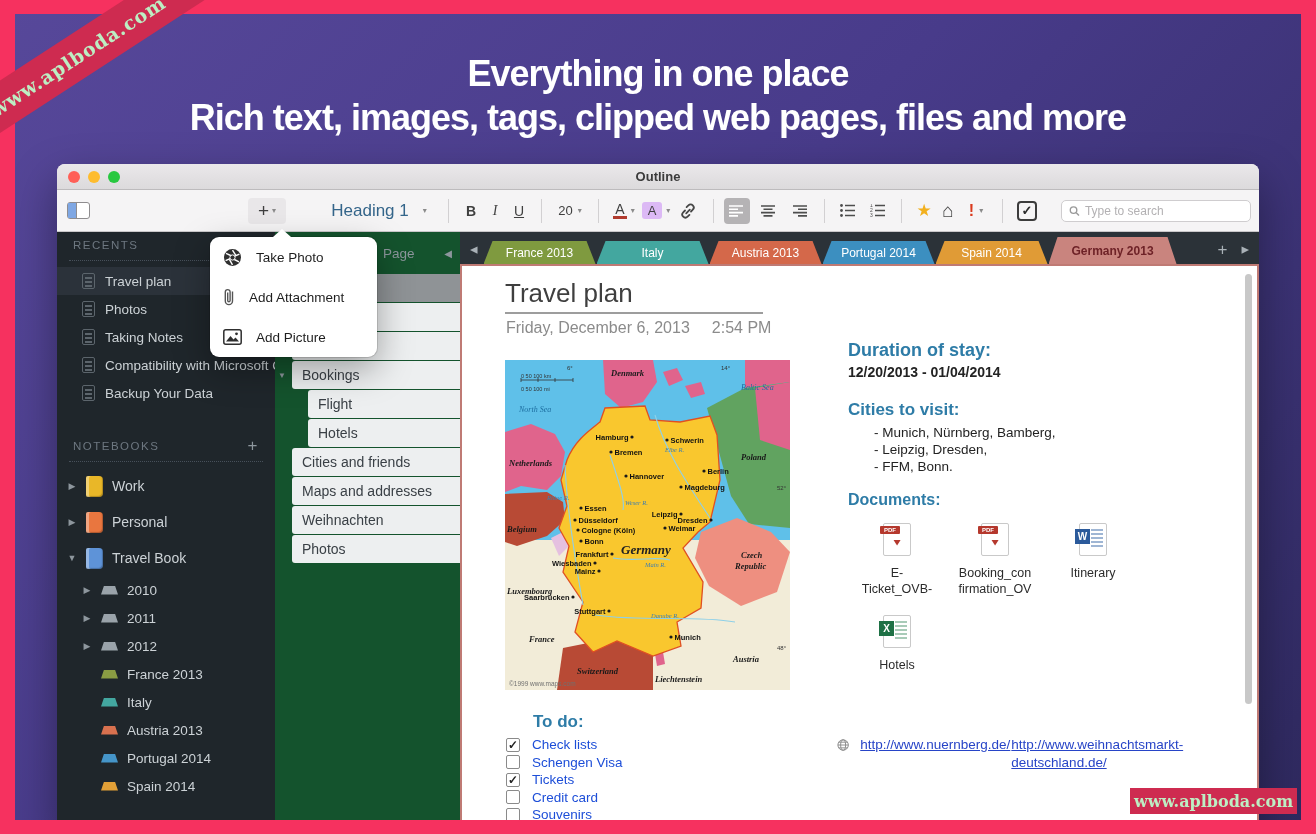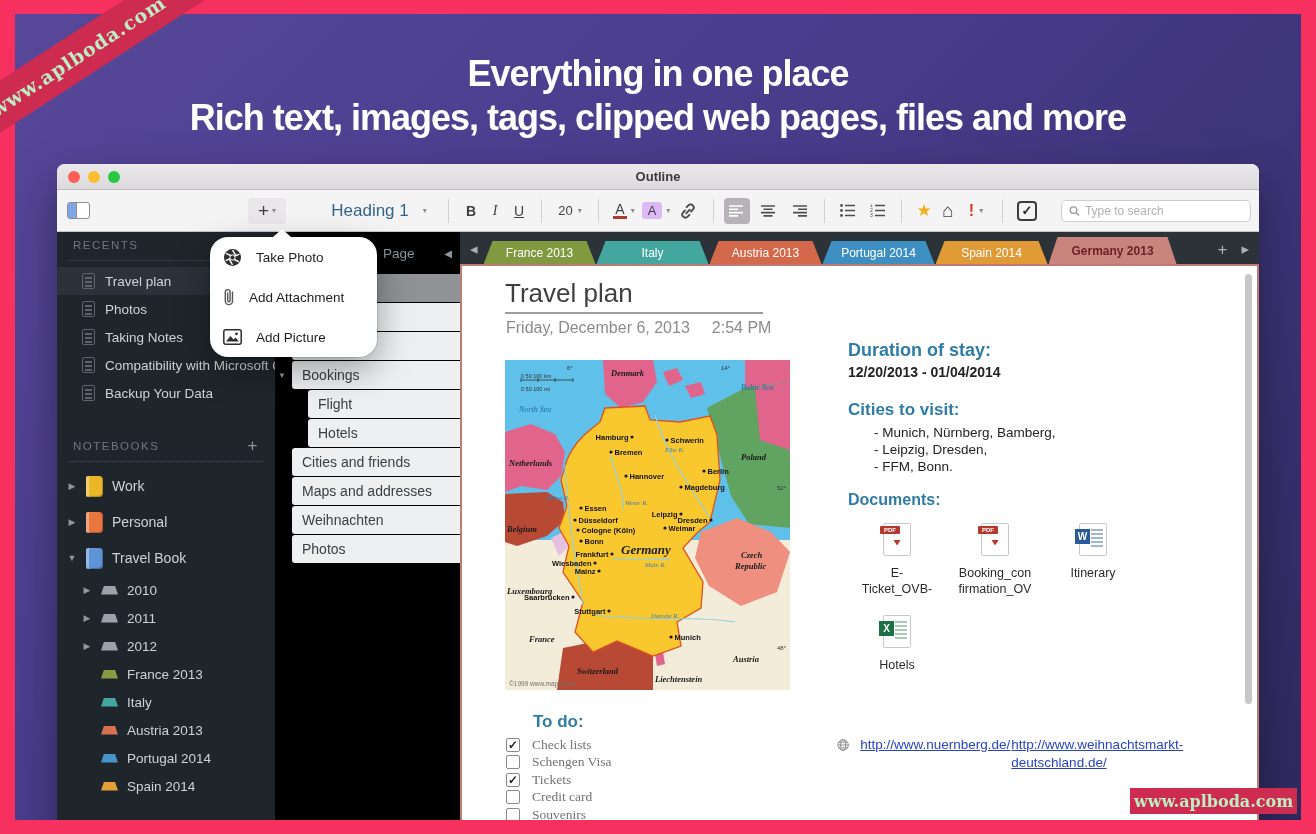--- a/index.html
+++ b/index.html
@@ -96,21 +96,21 @@
   .nb-row { display:flex; align-items:center; height:36px; color:#ccd2d6; font-size:14px; gap:9px; }
   .nb-row .tri { width:10px; text-align:center; font-size:9px; color:#8d969d; flex:none; }
   .nb-row.lv0 { padding-left:10px; }
   .nb-row.lv1 { padding-left:25px; height:28px; font-size:13.5px; }
   .nb-row.lv2 { padding-left:25px; height:28px; font-size:13.5px; }
   .book { width:17px; height:21px; border-radius:2px 4px 4px 2px; flex:none;
     box-shadow:inset 3px 0 0 rgba(255,255,255,.35), inset -1px -1px 1px rgba(0,0,0,.25); }
   .trap { width:17px; height:9px; clip-path:polygon(18% 0,82% 0,100% 100%,0 100%); flex:none; }
 
   
-  .pages-panel { width:185px; background:#000000; flex:none; overflow:hidden; }
+  .pages-panel { width:185px; background:#14532d; flex:none; overflow:hidden; }
   .pp-header { height:42px; display:flex; align-items:center; color:#8d969d; font-size:13.5px; }
   .pp-header .lbl { margin-left:108px; }
   .pp-header .col { margin-left:auto; margin-right:8px; font-size:10px; }
   .pp-row { height:28px; margin:0 0 1px 17px; background:#edeff0; display:flex; align-items:center;
     padding-left:10px; font-size:14px; color:#3a4046; border-radius:3px 0 0 3px; position:relative; }
   .pp-row.sel { background:#8f9396; margin-left:10px; }
   .pp-row.child { margin-left:33px; }
   .pp-row .tri { position:absolute; left:-14px; font-size:8px; color:#8d969d; }
 
   
@@ -157,30 +157,30 @@
     background:#9fb6d4; box-shadow:0 4px 0 #9fb6d4, 0 8px 0 #9fb6d4, 0 12px 0 #9fb6d4, 0 16px 0 #9fb6d4; }
   .icon-excel::before { content:"X"; position:absolute; left:-5px; top:5px; width:15px; height:15px;
     background:#1e7145; color:#fff; font-size:10px; font-weight:bold; text-align:center; line-height:15px; }
   .icon-excel::after { background:#a8cbb8; box-shadow:0 4px 0 #a8cbb8, 0 8px 0 #a8cbb8, 0 12px 0 #a8cbb8, 0 16px 0 #a8cbb8; }
 
   .todo { position:absolute; left:44px; top:446px; }
   .todo .h-blue { margin-left:27px; margin-bottom:4px; }
   .todo-row { display:flex; align-items:center; height:17.5px; gap:12px; }
   .cb { width:14px; height:14px; border:1.5px solid #8a8a8a; border-radius:2px; background:#fff;
     font-size:12px; font-weight:bold; color:#222; display:flex; align-items:center; justify-content:center; line-height:1; }
-  .todo-row .lbl { font-size:13.5px; color:#737373;font-family:Liberation Serif, serif; }
+  .todo-row .lbl { font-size:13.5px; color:#1d4ed8; }
 
   .links { position:absolute; left:374px; top:470px; display:flex; gap:10px; }
   .links .col { display:flex; flex-direction:row; gap:1px; }
   .links a { color:#2744c7; font-size:13.5px; text-decoration:underline; line-height:18px; }
   .globe { margin-top:2px; }
 
   
   .popover { position:absolute; left:210px; top:237px; width:167px; height:120px; background:#fff;
-    border-radius:18px; box-shadow:0 12px 35px rgba(0,0,0,.35), 0 0 0 1px rgba(0,0,0,.12); z-index:45; }
+    border-radius:9px; box-shadow:0 12px 35px rgba(0,0,0,.35), 0 0 0 1px rgba(0,0,0,.12); z-index:45; }
   .popover::before { content:""; position:absolute; left:63px; top:-8px; width:0; height:0;
     border-left:9px solid transparent; border-right:9px solid transparent; border-bottom:8px solid #fff; }
   .menu-item { display:flex; align-items:center; height:40px; padding-left:13px; gap:14px;
     font-size:13.5px; color:#1e1e1e; }
 
   
   .m-country { font:bold italic 8.5px "Liberation Serif",serif; fill:#1a1a1a; }
   .m-germany { font:bold italic 13px "Liberation Serif",serif; fill:#222; }
   .m-sea { font:italic 8px "Liberation Serif",serif; fill:#1d6ea0; }
   .m-river { font:italic 6.5px "Liberation Serif",serif; fill:#3f7fae; }

